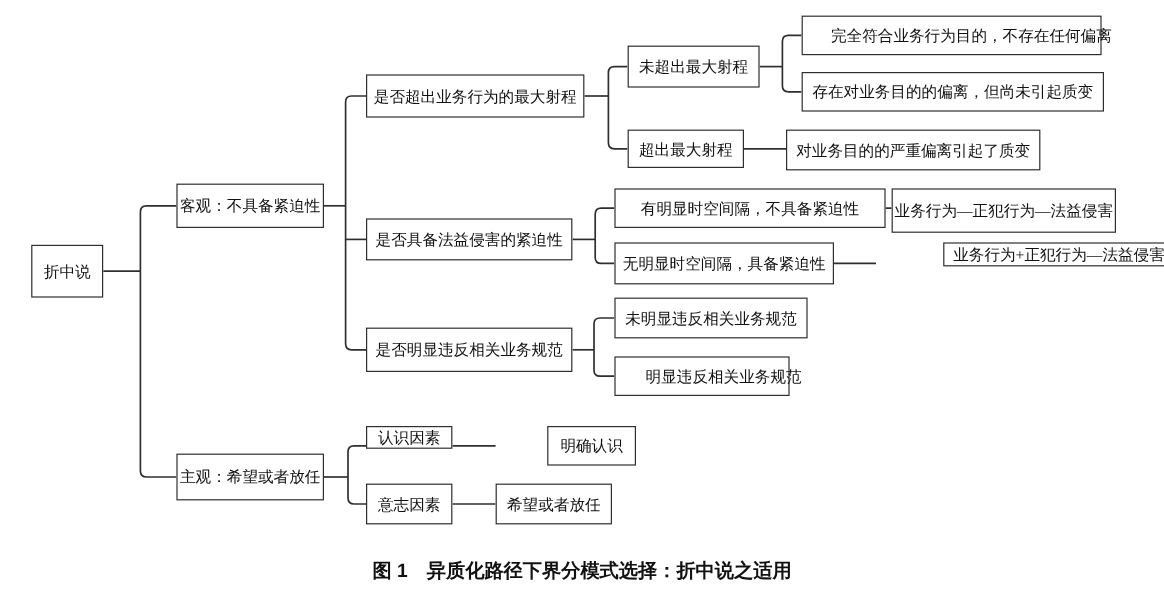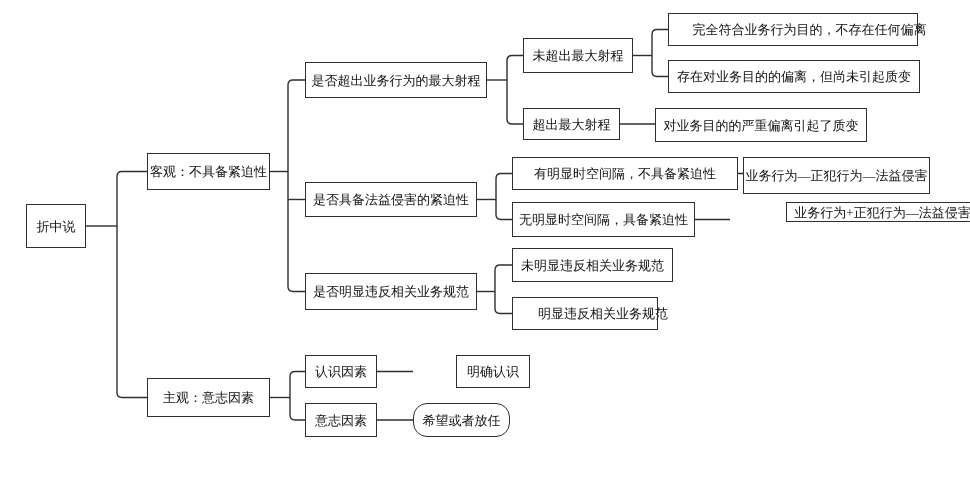--- a/index.html
+++ b/index.html
@@ -70,33 +70,34 @@
       <path d="M 477 291.5 L 495 291.5" fill="none" stroke="#2f2f2f" stroke-width="1.4"></path>
       <path d="M 512 265 L 500 265 Q 495 265 495 270 L 495 308.5 Q 495 313.5 500 313.5 L 512 313.5" fill="none" stroke="#2f2f2f" stroke-width="1.4"></path>
       <path d="M 270 397.5 L 290 397.5" fill="none" stroke="#2f2f2f" stroke-width="1.4"></path>
       <path d="M 305 371.5 L 295 371.5 Q 290 371.5 290 376.5 L 290 415 Q 290 420 295 420 L 305 420" fill="none" stroke="#2f2f2f" stroke-width="1.4"></path>
       <path d="M 377 371.5 L 413 371.5" fill="none" stroke="#2f2f2f" stroke-width="1.4"></path>
       <path d="M 377 420 L 413 420" fill="none" stroke="#2f2f2f" stroke-width="1.4"></path>
     </svg>
   <div id="nodes">
       <div class="node" style="left: 26px; top: 204px; width: 60px; height: 44px;">折中说</div>
       <div class="node" style="left: 147px; top: 153px; width: 123px; height: 37px;">客观：不具备紧迫性</div>
-      <div class="node" style="left: 147px; top: 378px; width: 123px; height: 39px;">主观：意志因素</div>
+      <div class="node" style="left: 147px; top: 378px; width: 123px; height: 39px;">主观：希望或者放任</div>
       <div class="node" style="left: 305px; top: 62px; width: 182px; height: 36px;">是否超出业务行为的最大射程</div>
       <div class="node" style="left: 305px; top: 182px; width: 172px; height: 35px;">是否具备法益侵害的紧迫性</div>
       <div class="node" style="left: 305px; top: 273px; width: 172px; height: 37px;">是否明显违反相关业务规范</div>
       <div class="node" style="left: 523px; top: 38px; width: 110px; height: 35px;">未超出最大射程</div>
       <div class="node" style="left: 523px; top: 108px; width: 97px; height: 32px;">超出最大射程</div>
       <div class="node" style="left: 668px; top: 13px; width: 250px; height: 33px; padding-left: 33px;">完全符合业务行为目的，不存在任何偏离</div>
       <div class="node" style="left: 668px; top: 60px; width: 252px; height: 33px;">存在对业务目的的偏离，但尚未引起质变</div>
       <div class="node" style="left: 655px; top: 108px; width: 212px; height: 34px;">对业务目的的严重偏离引起了质变</div>
       <div class="node" style="left: 512px; top: 157px; width: 226px; height: 33px;">有明显时空间隔，不具备紧迫性</div>
       <div class="node" style="left: 512px; top: 202px; width: 183px; height: 35px;">无明显时空间隔，具备紧迫性</div>
       <div class="node" style="left: 743px; top: 157px; width: 187px; height: 37px;">业务行为—正犯行为—法益侵害</div>
       <div class="node" style="left: 766px; top: 202px; width: 193px; height: 20px; margin-left: 20px;">业务行为+正犯行为—法益侵害</div>
       <div class="node" style="left: 512px; top: 248px; width: 161px; height: 34px;">未明显违反相关业务规范</div>
       <div class="node" style="left: 512px; top: 297px; width: 146px; height: 33px; padding-left: 36px;">明显违反相关业务规范</div>
-      <div class="node" style="left: 305px; top: 355px; width: 72px; height: 33px;">认识因素</div>
+      <div class="node" style="left: 305px; top: 355px; width: 72px; height: 19px;">认识因素</div>
       <div class="node" style="left: 413px; top: 355px; width: 74px; height: 33px; margin-left: 43px;">明确认识</div>
       <div class="node" style="left: 305px; top: 403px; width: 72px; height: 34px;">意志因素</div>
-      <div class="node" style="left: 413px; top: 403px; width: 97px; height: 34px; border-radius: 14px;">希望或者放任</div>
+      <div class="node" style="left: 413px; top: 403px; width: 97px; height: 34px;">希望或者放任</div>
     </div>
+  <div class="caption">图 1　异质化路径下界分模式选择：折中说之适用</div>
 </div>
 
 </body></html>

